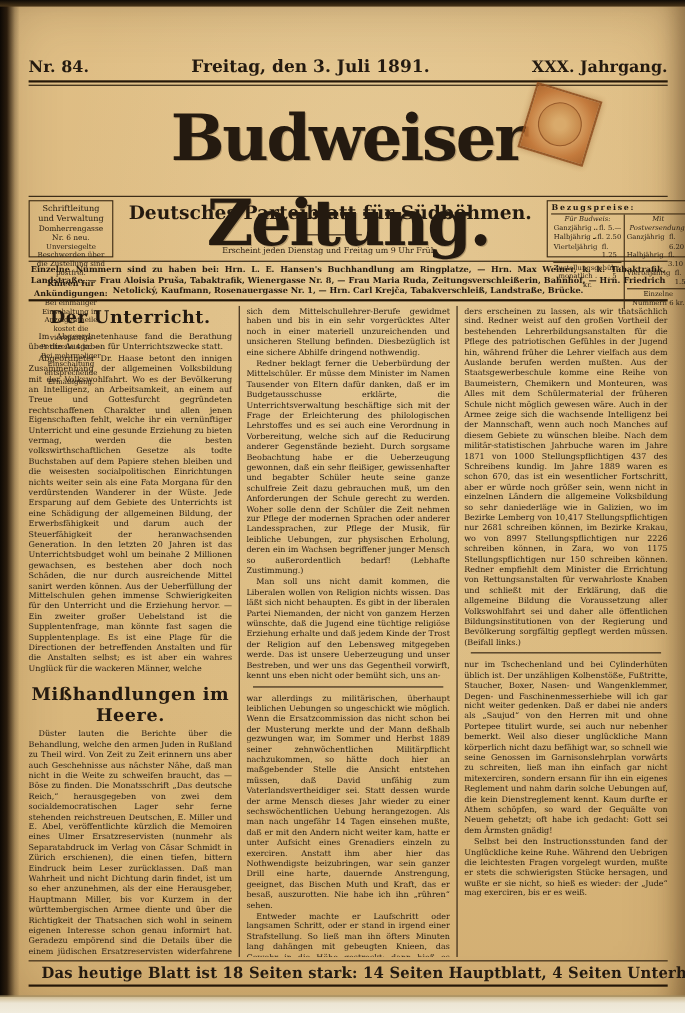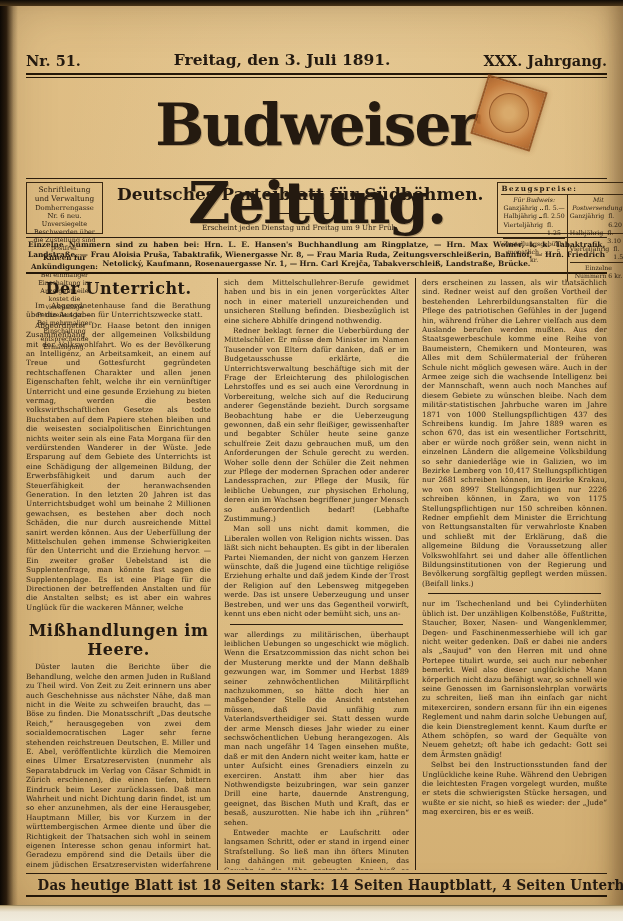--- a/index.html
+++ b/index.html
@@ -77,21 +77,21 @@
 </style>
 </head>
 <body>
 
 <div class="page">
   <div class="top-edge"></div>
   <div class="gutter"></div>
 
   <div class="content">
     <div class="header-row">
-      <span>Nr. 51.</span>
+      <span>Nr. 84.</span>
       <span class="mid">Freitag, den 3. Juli 1891.</span>
       <span>XXX. Jahrgang.</span>
     </div>
     <div class="rule-double"></div>
 
     <div class="masthead">Budweiser Zeitung.</div>
     <div class="stamp">
       <div class="stamp-inner"></div>
     </div>
     <div class="rule-thin"></div>
@@ -166,21 +166,21 @@
     <div class="columns">
       <div class="col">
           <div class="col-headline">Der Unterricht.</div>
           <p class="body-para">Im Abgeordnetenhause fand die Berathung über die Ausgaben für Unterrichtszwecke statt.</p>
           <p class="body-para">Abgeordneter Dr. Haase betont den innigen Zusammenhang der allgemeinen Volksbildung mit der Volkswohlfahrt. Wo es der Bevölkerung an Intelligenz, an Arbeitsamkeit, an einem auf Treue und Gottesfurcht gegründeten rechtschaffenen Charakter und allen jenen Eigenschaften fehlt, welche ihr ein vernünftiger Unterricht und eine gesunde Erziehung zu bieten vermag, werden die besten volkswirthschaftlichen Gesetze als todte Buchstaben auf dem Papiere stehen bleiben und die weisesten socialpolitischen Einrichtungen nichts weiter sein als eine Fata Morgana für den verdürstenden Wanderer in der Wüste. Jede Ersparung auf dem Gebiete des Unterrichts ist eine Schädigung der allgemeinen Bildung, der Erwerbsfähigkeit und darum auch der Steuerfähigkeit der heranwachsenden Generation. In den letzten 20 Jahren ist das Unterrichtsbudget wohl um beinahe 2 Millionen gewachsen, es bestehen aber doch noch Schäden, die nur durch ausreichende Mittel sanirt werden können. Aus der Ueberfüllung der Mittelschulen gehen immense Schwierigkeiten für den Unterricht und die Erziehung hervor. — Ein zweiter großer Uebelstand ist die Supplentenfrage, man könnte fast sagen die Supplentenplage. Es ist eine Plage für die Directionen der betreffenden Anstalten und für die Anstalten selbst; es ist aber ein wahres Unglück für die wackeren Männer, welche</p>
           <div class="col-headline spaced">Mißhandlungen im Heere.</div>
           <p class="body-para">Düster lauten die Berichte über die Behandlung, welche den armen Juden in Rußland zu Theil wird. Von Zeit zu Zeit erinnern uns aber auch Geschehnisse aus nächster Nähe, daß man nicht in die Weite zu schweifen braucht, das — Böse zu finden. Die Monatsschrift „Das deutsche Reich,“ herausgegeben von zwei dem socialdemocratischen Lager sehr ferne stehenden reichstreuen Deutschen, E. Miller und E. Abel, veröffentlichte kürzlich die Memoiren eines Ulmer Ersatzreservisten (nunmehr als Separatabdruck im Verlag von Cäsar Schmidt in Zürich erschienen), die einen tiefen, bittern Eindruck beim Leser zurücklassen. Daß man Wahrheit und nicht Dichtung darin findet, ist um so eher anzunehmen, als der eine Herausgeber, Hauptmann Miller, bis vor Kurzem in der württembergischen Armee diente und über die Richtigkeit der Thatsachen sich wohl in seinem eigenen Interesse schon genau informirt hat. Geradezu empörend sind die Details über die einem jüdischen Ersatzreservisten widerfahrene Behandlung.</p>
         </div>
       <div class="col-sep"></div>
       <div class="col">
-          <p class="body-para noindent">sich dem Mittelschullehrer-Berufe gewidmet haben und bis in ein jenen vorgerücktes Alter noch in einer materiell unzureichenden und unsicheren Stellung befinden. Diesbezüglich ist eine sichere Abhilfe dringend nothwendig.</p>
+          <p class="body-para noindent">sich dem Mittelschullehrer-Berufe gewidmet haben und bis in ein sehr vorgerücktes Alter noch in einer materiell unzureichenden und unsicheren Stellung befinden. Diesbezüglich ist eine sichere Abhilfe dringend nothwendig.</p>
           <p class="body-para">Redner beklagt ferner die Ueberbürdung der Mittelschüler. Er müsse dem Minister im Namen Tausender von Eltern dafür danken, daß er im Budgetausschusse erklärte, die Unterrichtsverwaltung beschäftige sich mit der Frage der Erleichterung des philologischen Lehrstoffes und es sei auch eine Verordnung in Vorbereitung, welche sich auf die Reducirung anderer Gegenstände bezieht. Durch sorgsame Beobachtung habe er die Ueberzeugung gewonnen, daß ein sehr fleißiger, gewissenhafter und begabter Schüler heute seine ganze schulfreie Zeit dazu gebrauchen muß, um den Anforderungen der Schule gerecht zu werden. Woher solle denn der Schüler die Zeit nehmen zur Pflege der modernen Sprachen oder anderer Landessprachen, zur Pflege der Musik, für leibliche Uebungen, zur physischen Erholung, deren ein im Wachsen begriffener junger Mensch so außerordentlich bedarf! (Lebhafte Zustimmung.)</p>
           <p class="body-para">Man soll uns nicht damit kommen, die Liberalen wollen von Religion nichts wissen. Das läßt sich nicht behaupten. Es gibt in der liberalen Partei Niemanden, der nicht von ganzem Herzen wünschte, daß die Jugend eine tüchtige religiöse Erziehung erhalte und daß jedem Kinde der Trost der Religion auf den Lebensweg mitgegeben werde. Das ist unsere Ueberzeugung und unser Bestreben, und wer uns das Gegentheil vorwirft, kennt uns eben nicht oder bemüht sich, uns an-</p>
           <div class="col-rule"></div>
           <p class="body-para noindent">war allerdings zu militärischen, überhaupt leiblichen Uebungen so ungeschickt wie möglich. Wenn die Ersatzcommission das nicht schon bei der Musterung merkte und der Mann deßhalb gezwungen war, im Sommer und Herbst 1889 seiner zehnwöchentlichen Militärpflicht nachzukommen, so hätte doch hier an maßgebender Stelle die Ansicht entstehen müssen, daß David unfähig zum Vaterlandsvertheidiger sei. Statt dessen wurde der arme Mensch dieses Jahr wieder zu einer sechswöchentlichen Uebung herangezogen. Als man nach ungefähr 14 Tagen einsehen mußte, daß er mit den Andern nicht weiter kam, hatte er unter Aufsicht eines Grenadiers einzeln zu exerciren. Anstatt ihm aber hier das Nothwendigste beizubringen, war sein ganzer Drill eine harte, dauernde Anstrengung, geeignet, das Bischen Muth und Kraft, das er besaß, auszurotten. Nie habe ich ihn „rühren“ sehen.</p>
           <p class="body-para">Entweder machte er Laufschritt oder langsamen Schritt, oder er stand in irgend einer Strafstellung. So ließ man ihn öfters Minuten lang dahängen mit gebeugten Knieen, das Gewehr in die Höhe gestreckt; dann hieß es wieder „Laufschritt! marsch! marsch!“ und er mußte den 100 Meter langen Waffenplatz vier, fünf Mal durchmessen. Wackelte dabei sein Helm hin und her, so trieb man denselben mit etwelchen wohlgezielten Faustschlägen kräftiglich an, wie solches</p>
         </div>
       <div class="col-sep"></div>
       <div class="col">
           <p class="body-para noindent">ders erscheinen zu lassen, als wir thatsächlich sind. Redner weist auf den großen Vortheil der bestehenden Lehrerbildungsanstalten für die Pflege des patriotischen Gefühles in der Jugend hin, während früher die Lehrer vielfach aus dem Auslande berufen werden mußten. Aus der Staatsgewerbeschule komme eine Reihe von Baumeistern, Chemikern und Monteuren, was Alles mit dem Schülermaterial der früheren Schule nicht möglich gewesen wäre. Auch in der Armee zeige sich die wachsende Intelligenz bei der Mannschaft, wenn auch noch Manches auf diesem Gebiete zu wünschen bleibe. Nach dem militär-statistischen Jahrbuche waren im Jahre 1871 von 1000 Stellungspflichtigen 437 des Schreibens kundig. Im Jahre 1889 waren es schon 670, das ist ein wesentlicher Fortschritt, aber er würde noch größer sein, wenn nicht in einzelnen Ländern die allgemeine Volksbildung so sehr daniederläge wie in Galizien, wo im Bezirke Lemberg von 10,417 Stellungspflichtigen nur 2681 schreiben können, im Bezirke Krakau, wo von 8997 Stellungspflichtigen nur 2226 schreiben können, in Zara, wo von 1175 Stellungspflichtigen nur 150 schreiben können. Redner empfiehlt dem Minister die Errichtung von Rettungsanstalten für verwahrloste Knaben und schließt mit der Erklärung, daß die allgemeine Bildung die Voraussetzung aller Volkswohlfahrt sei und daher alle öffentlichen Bildungsinstitutionen von der Regierung und Bevölkerung sorgfältig gepflegt werden müssen. (Beifall links.)</p>
           <div class="col-rule"></div>

